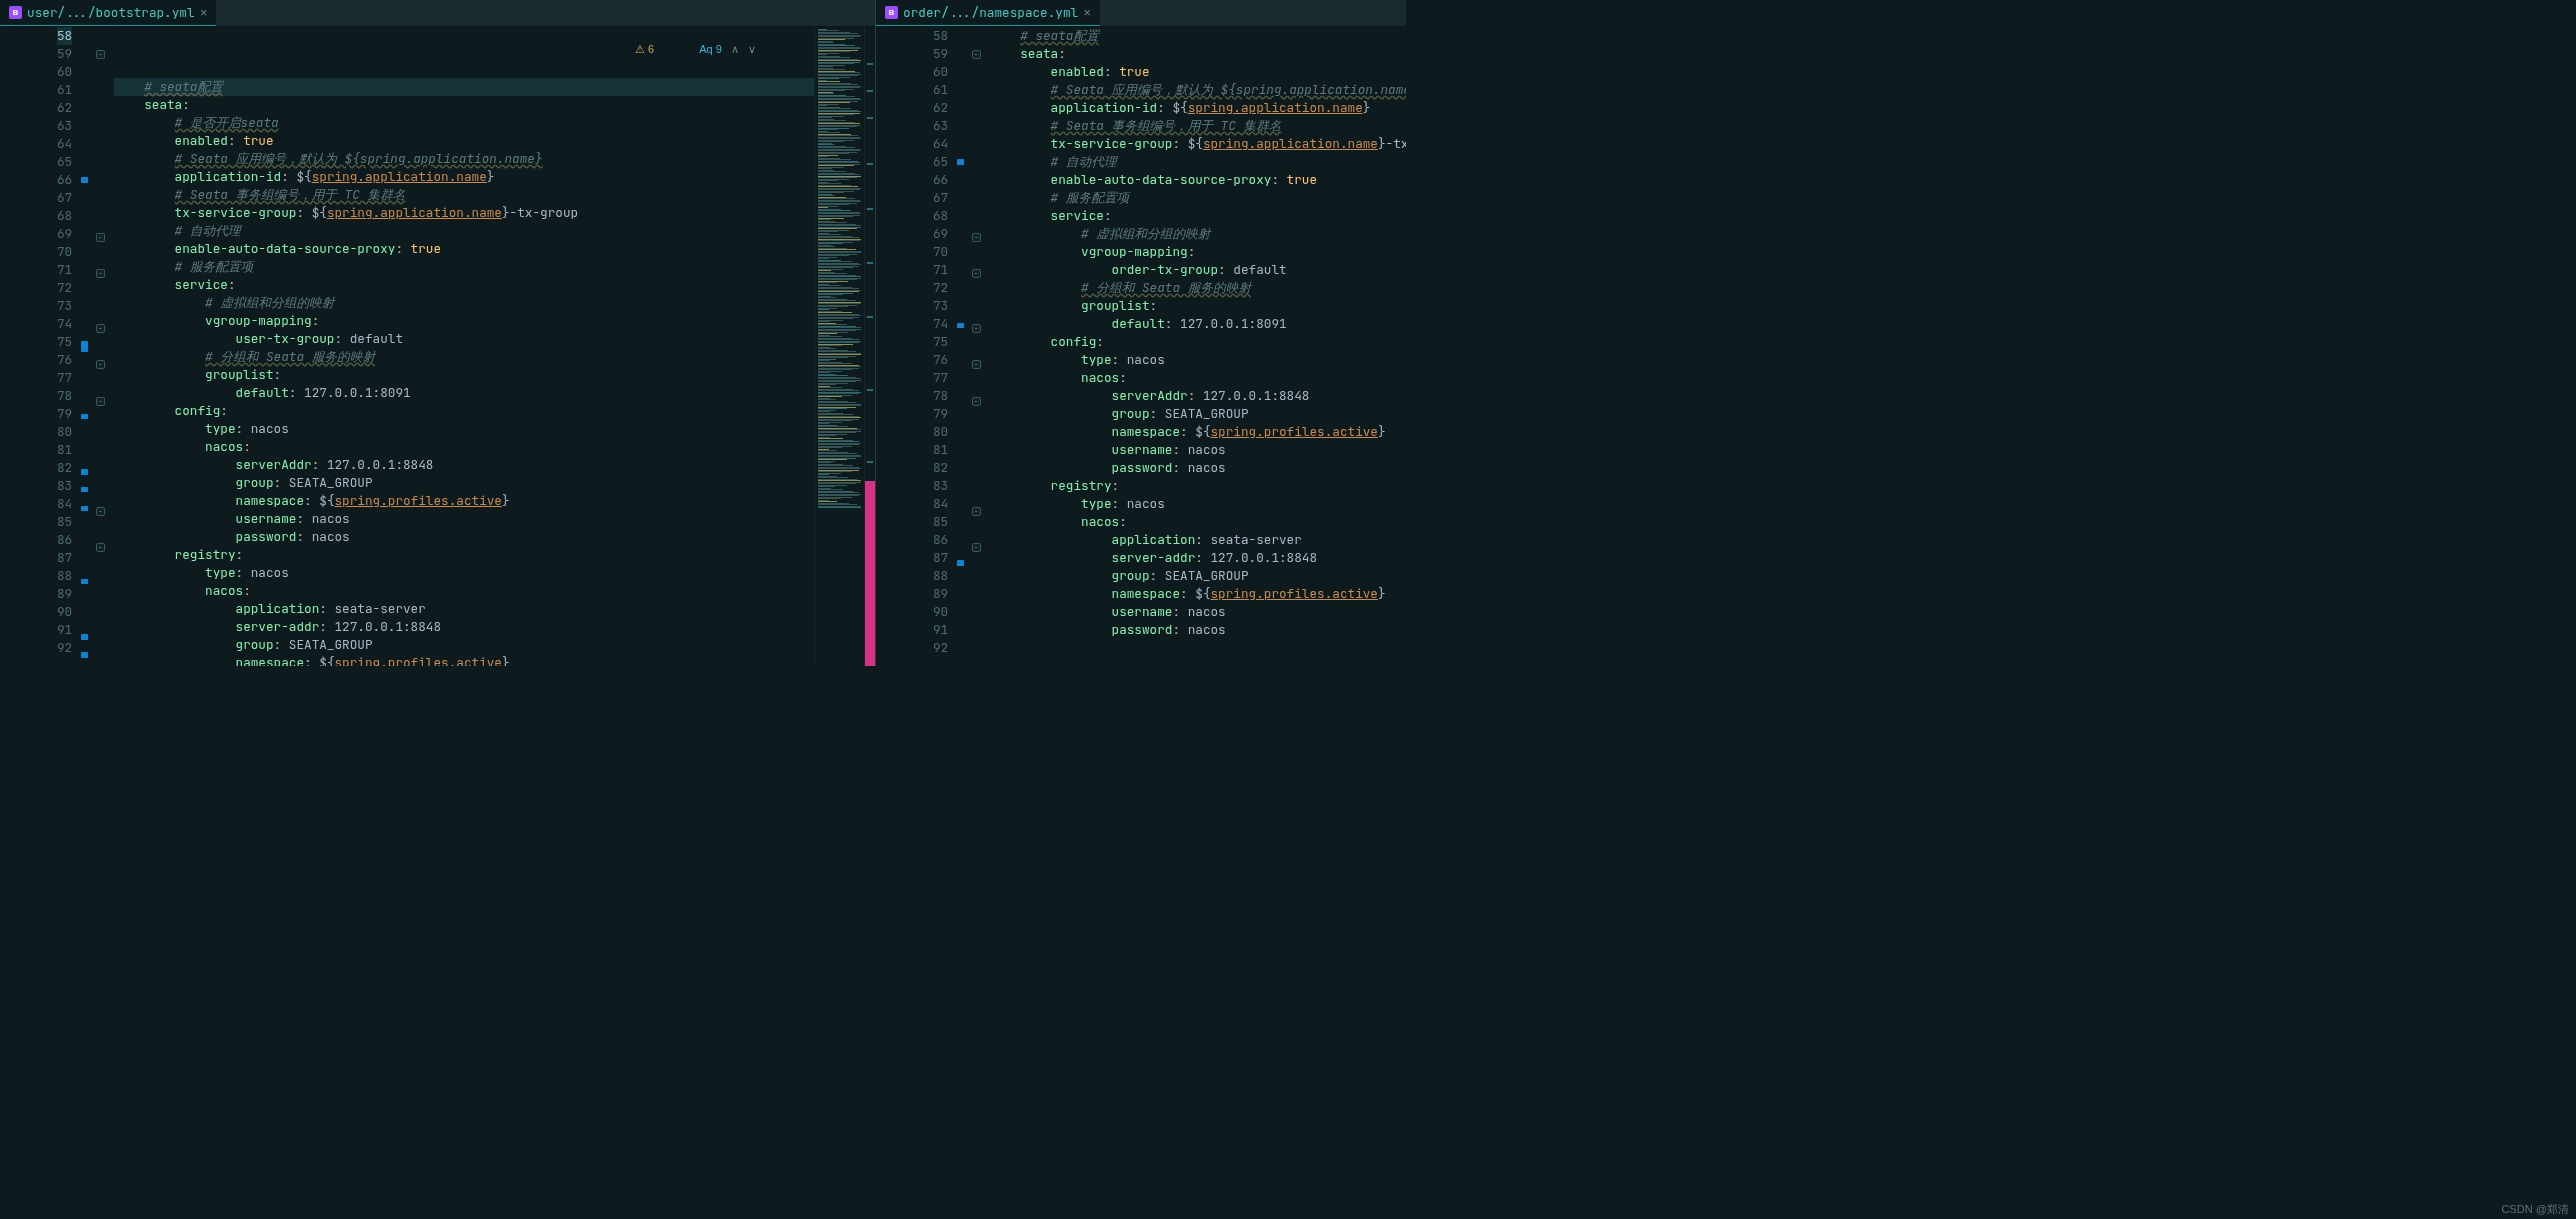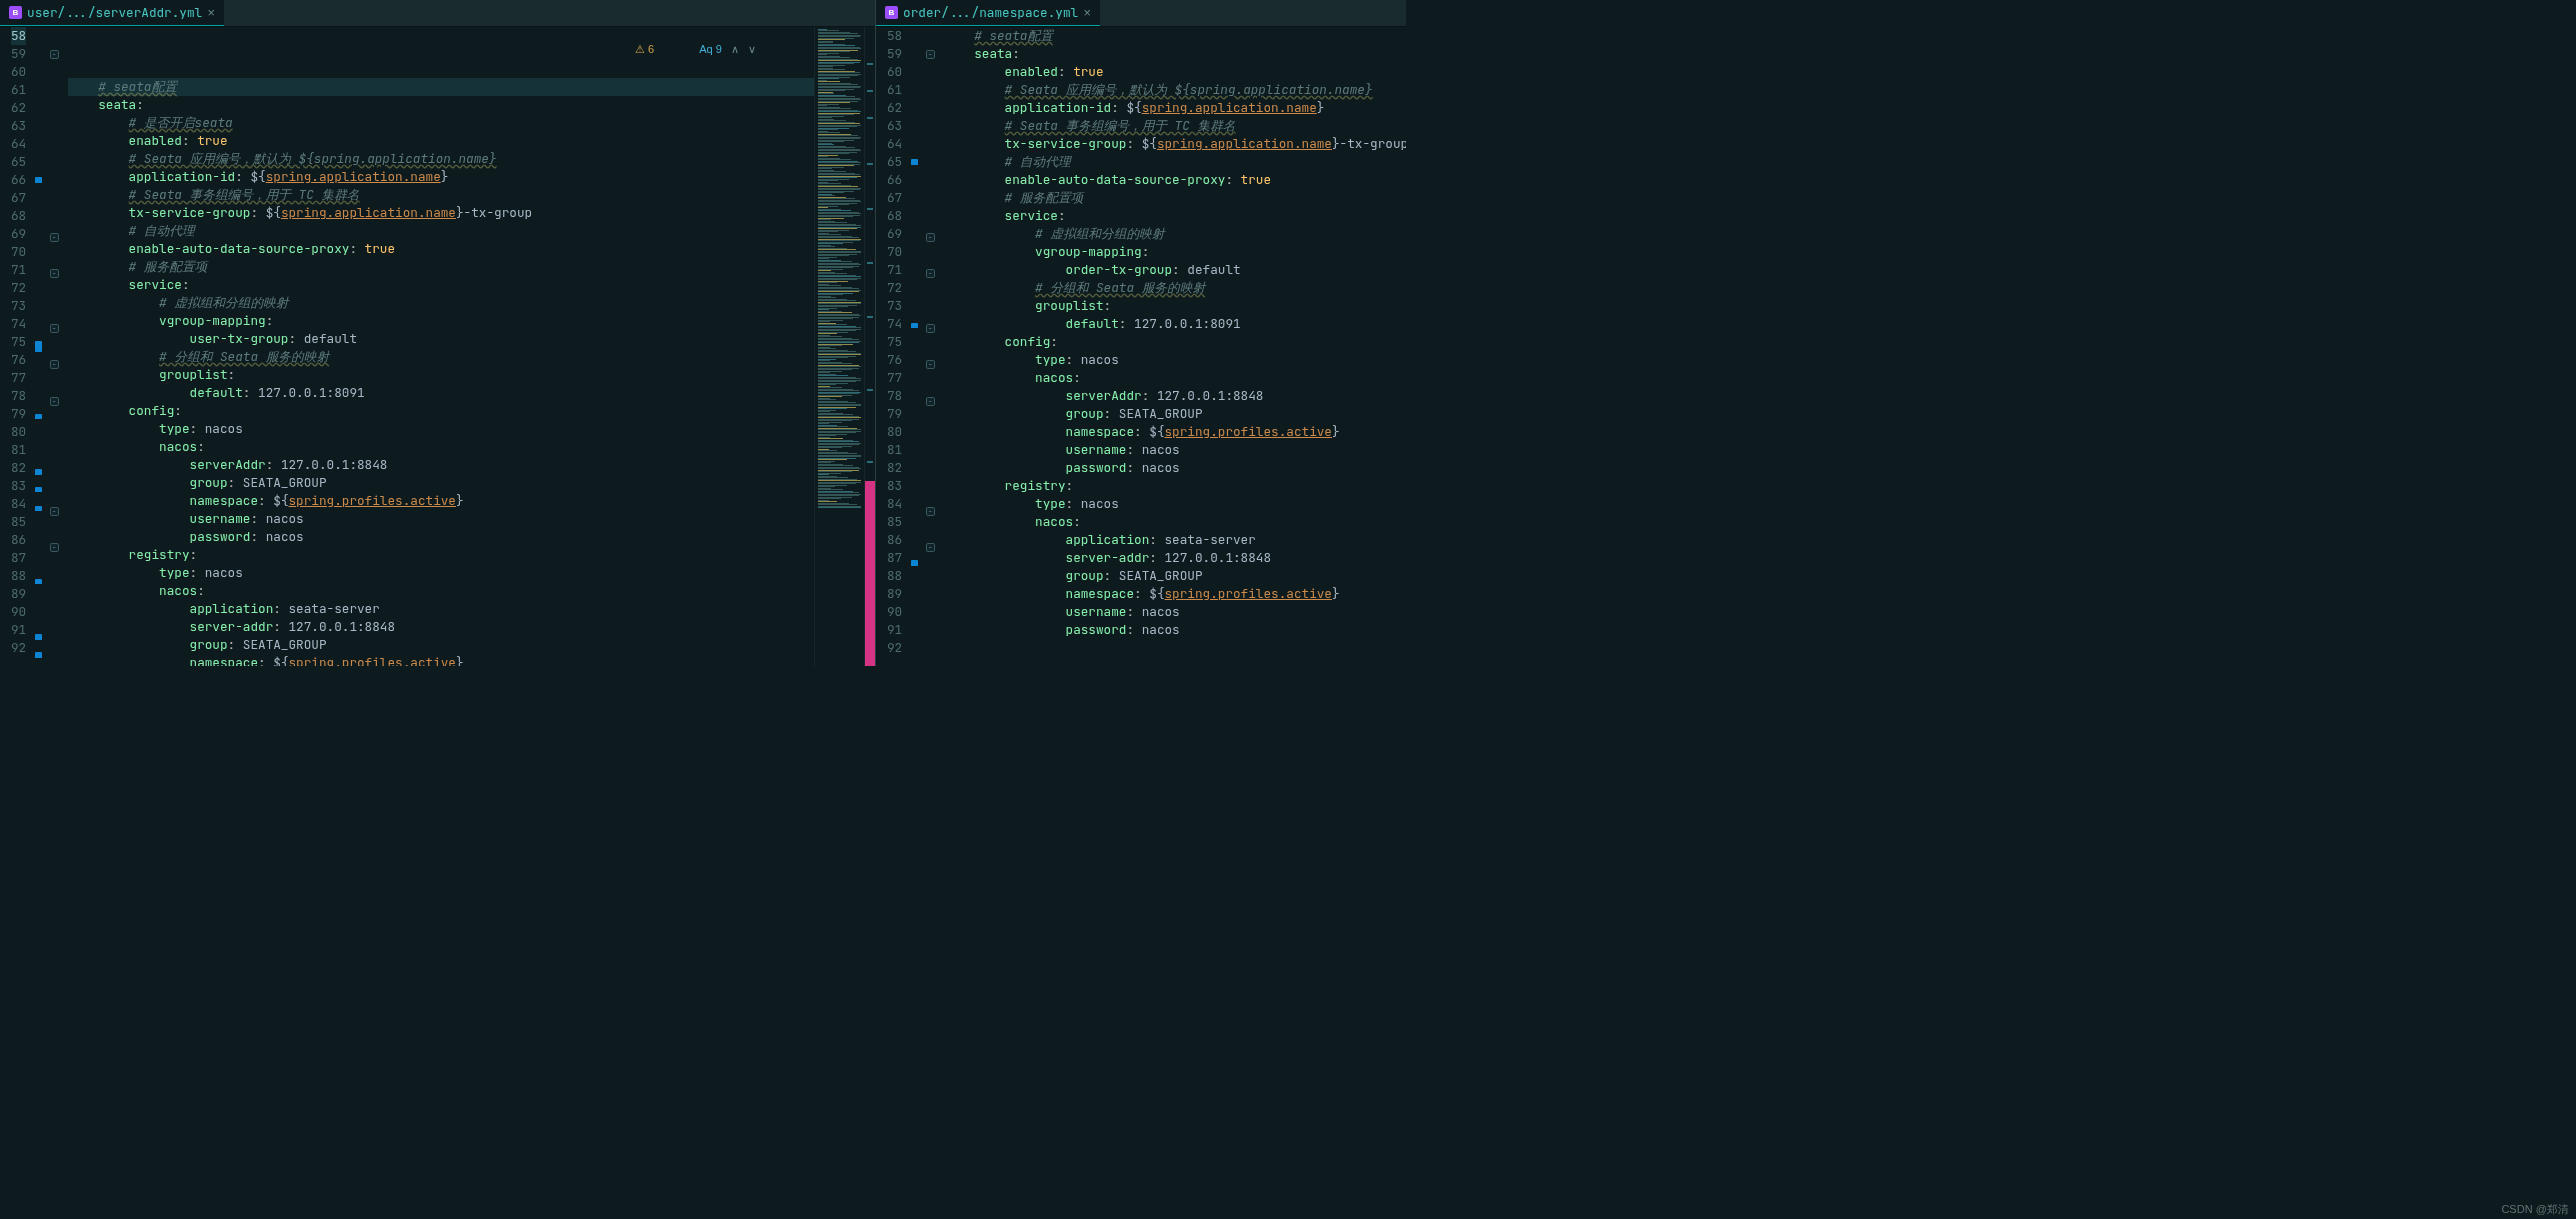--- a/index.html
+++ b/index.html
@@ -48,20 +48,21 @@
     display: inline-flex; align-items: center; justify-content: center;
     color: #fff; font-size: 8.1px; font-weight: bold;
     font-family: sans-serif;
   }
   .tab .close { color: #6b8a8a; font-family: sans-serif; }
   .editor-area {
     display: flex;
     flex: 1;
     overflow: hidden;
     position: relative;
+    padding-left: 46px;
   }
   .gutter {
     background: #0d1b1e;
     text-align: right;
     padding: 0 7.2px 0 11px;
     color: #4d6b6b;
     user-select: none;
     flex-shrink: 0;
   }
   .gutline { height: 18px; line-height: 18px; }
@@ -169,21 +170,21 @@
 </style>
 </head>
 <body>
 
 <div class="ide">
 
   <div class="pane pane-left">
     <div class="tabs">
       <div class="tab">
         <span class="file-icon">B</span>
-        <span>user/.../serverAddr.yml</span>
+        <span>user/.../bootstrap.yml</span>
         <span class="close">×</span>
       </div>
     </div>
     <div class="editor-area">
       <div class="gutter" id="left-gutter">
           <div class="gutline current">58</div>
           <div class="gutline">59</div>
           <div class="gutline">60</div>
           <div class="gutline">61</div>
           <div class="gutline">62</div>

